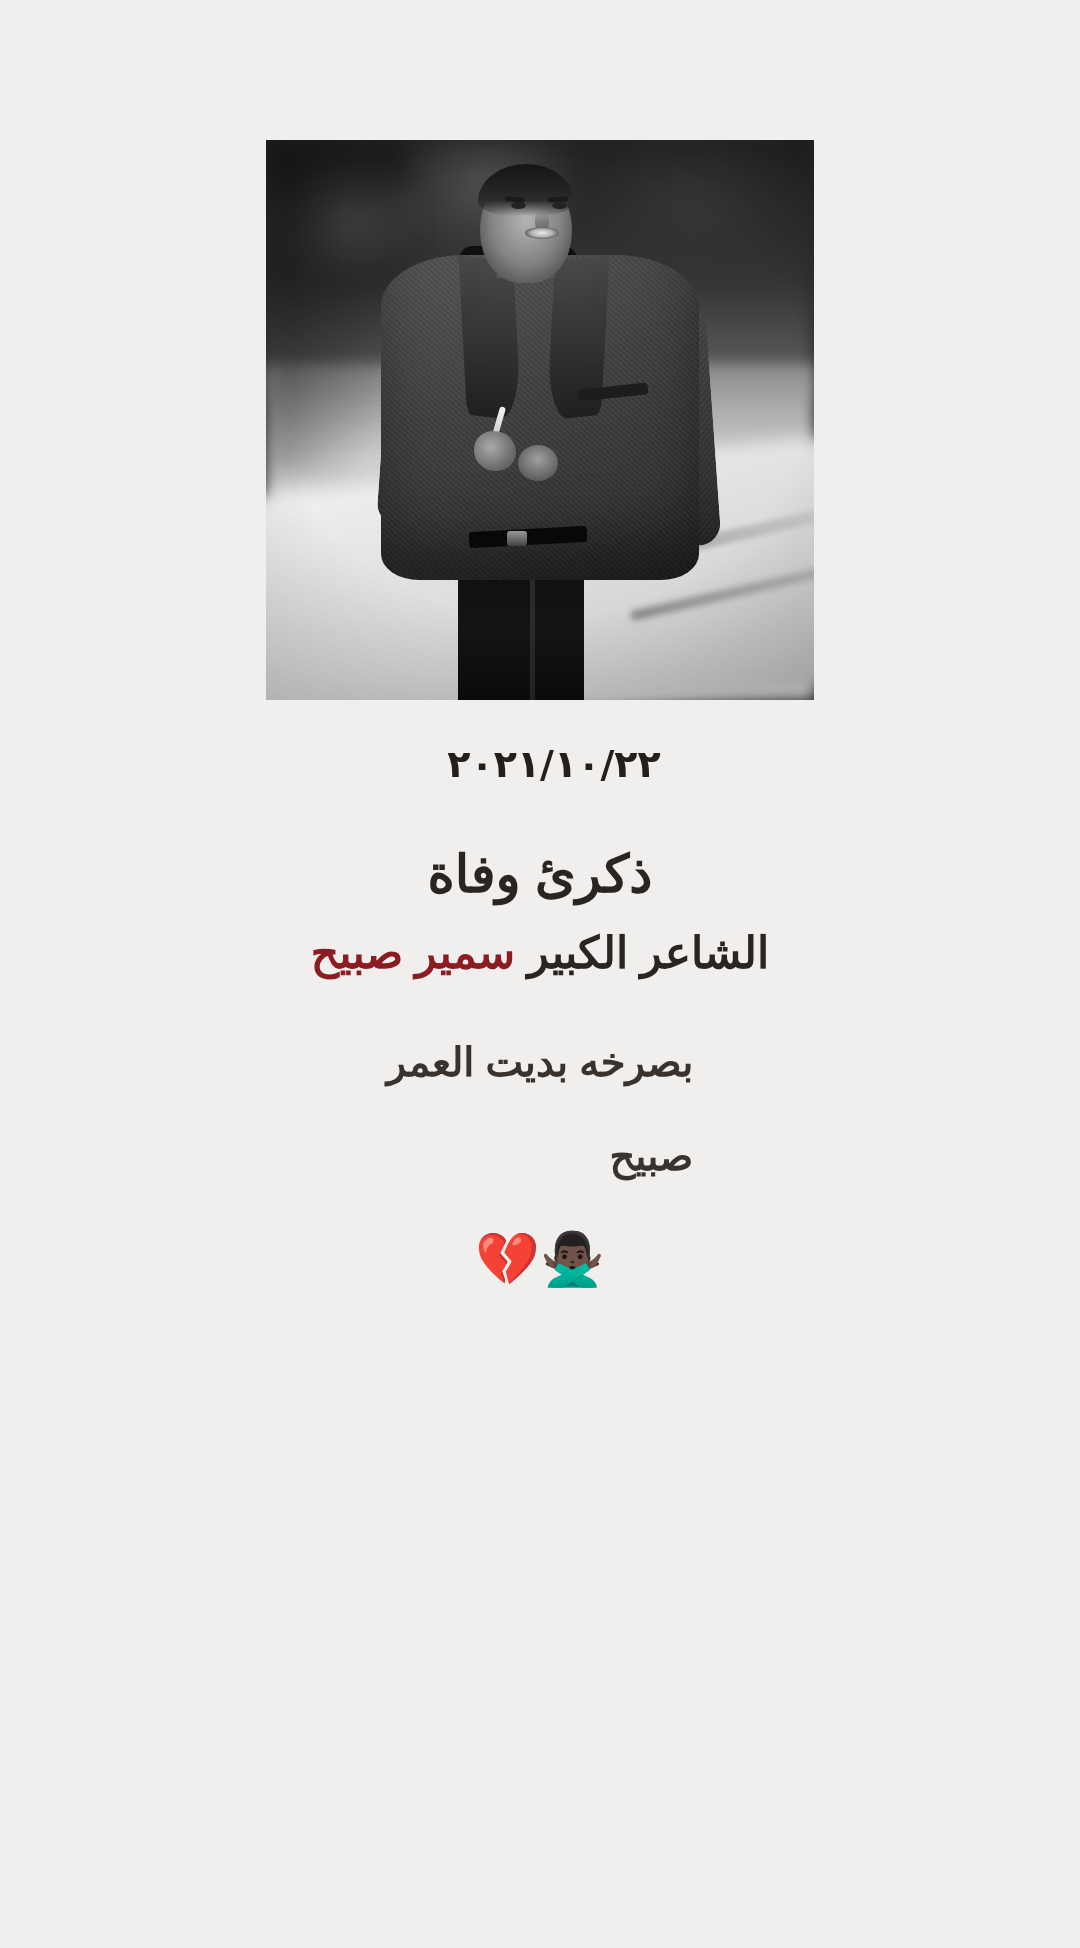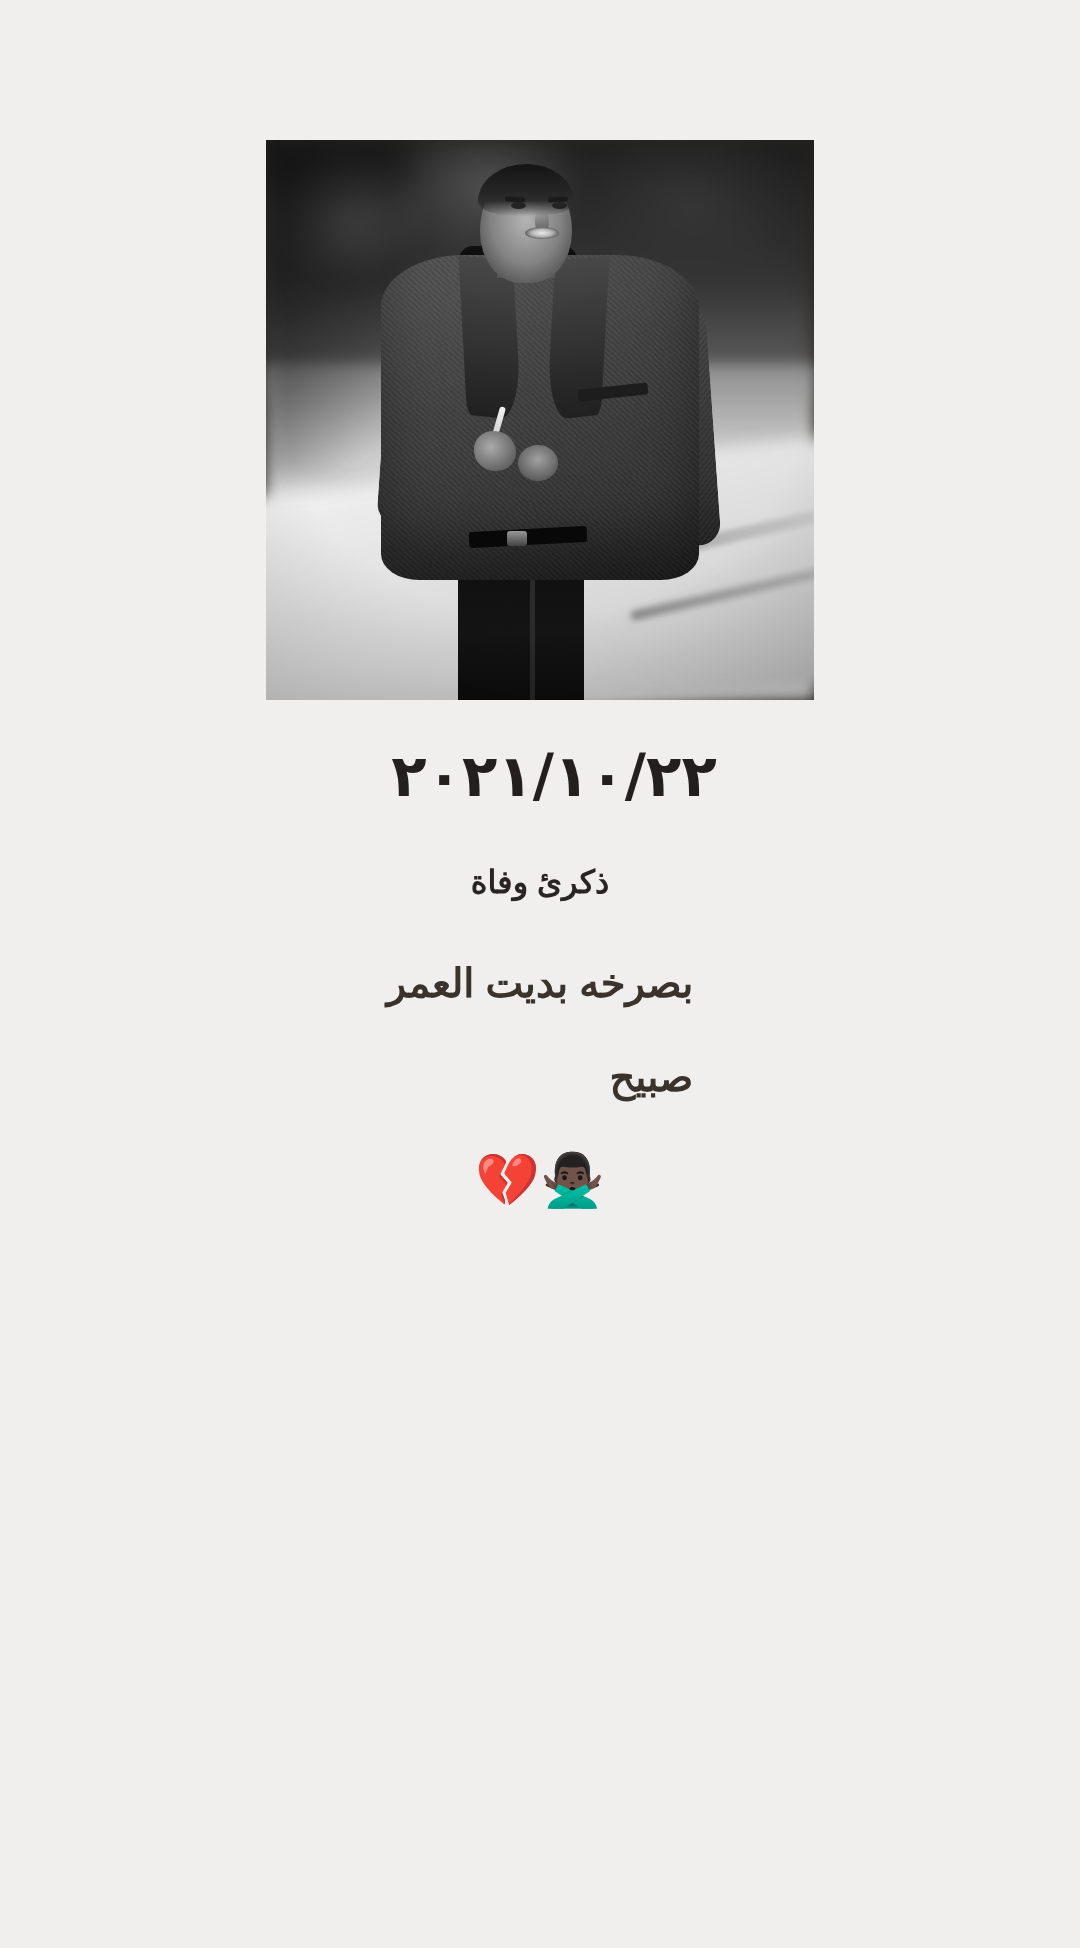--- a/index.html
+++ b/index.html
@@ -225,35 +225,35 @@
   }
   .vignette {
     position: absolute; inset: 0;
     background: radial-gradient(120% 100% at 50% 45%, rgba(0,0,0,0) 40%, rgba(0,0,0,0.35) 100%);
     pointer-events: none;
   }
 
   
   .date {
     margin-top: 42px;
-    font-size: 58px;
+    font-size: 38px;
     font-weight: 700;
     color: #231f1c;
     letter-spacing: 1px;
     direction: ltr;
     font-family: "DejaVu Sans", sans-serif;
     margin-left: 28px;
   }
   .block {
     margin-top: 48px;
     text-align: center;
     line-height: 1.55;
   }
   .line-1 {
-    font-size: 32px;
+    font-size: 52px;
     font-weight: 700;
     color: #2a2522;
   }
   .line-2 {
     font-size: 44px;
     font-weight: 700;
     color: #2a2522;
     margin-top: 4px;
   }
   .line-2 .name {
@@ -316,20 +316,21 @@
         <div class="mouth"></div>
       </div>
       <div class="vignette"></div>
     </div>
   </div>
 
   <div class="date">٢٠٢١/١٠/٢٢</div>
 
   <div class="block">
     <div class="line-1">ذكرئ وفاة</div>
+    <div class="line-2"><span>الشاعر الكبير </span><span class="name">سمير صبيح</span></div>
   </div>
 
   <div class="poem">
     <div>بصرخه بديت العمر</div>
     <div>صبيح</div>
   </div>
 
   <div class="emoji">🙅🏿‍♂️💔</div>
 
 </div>

